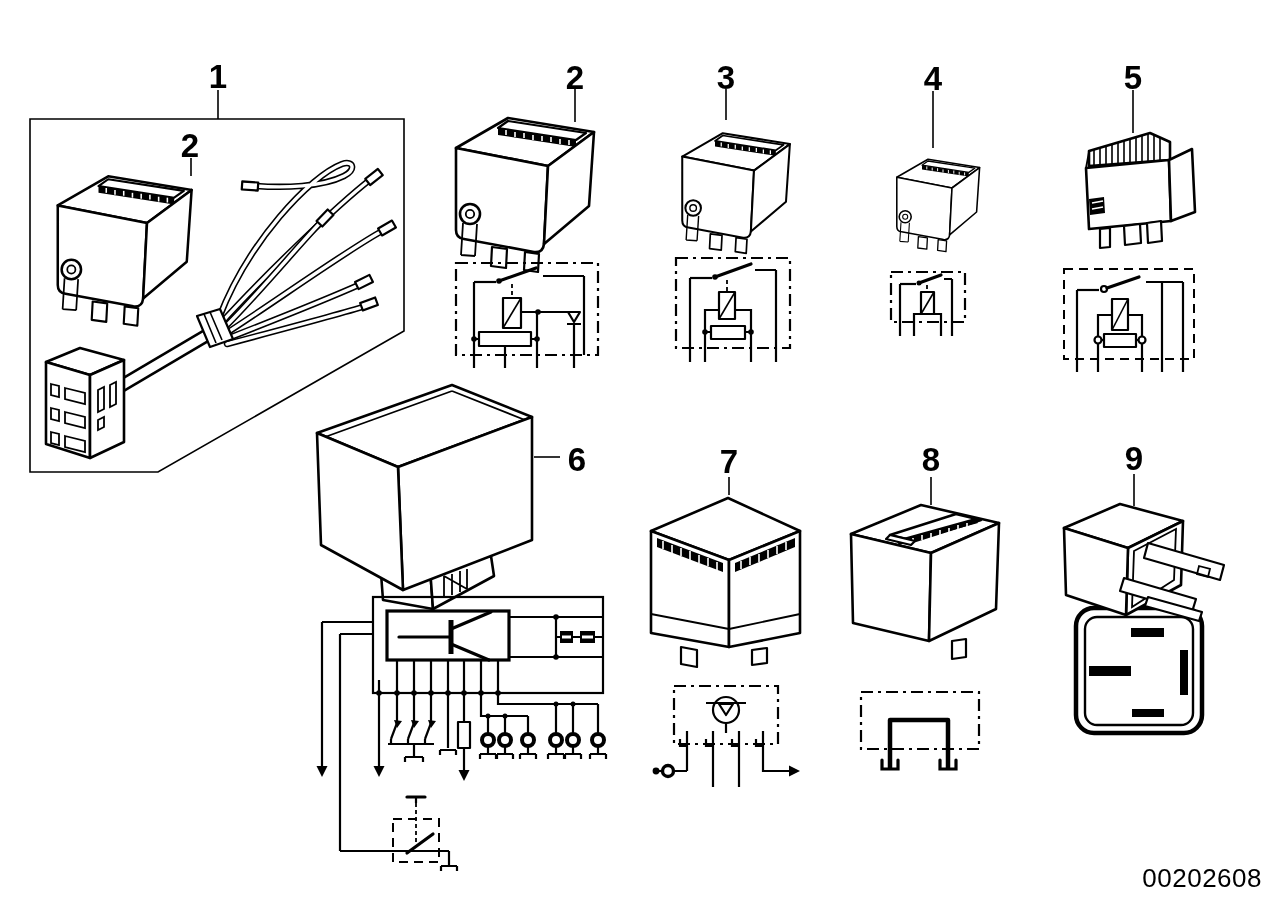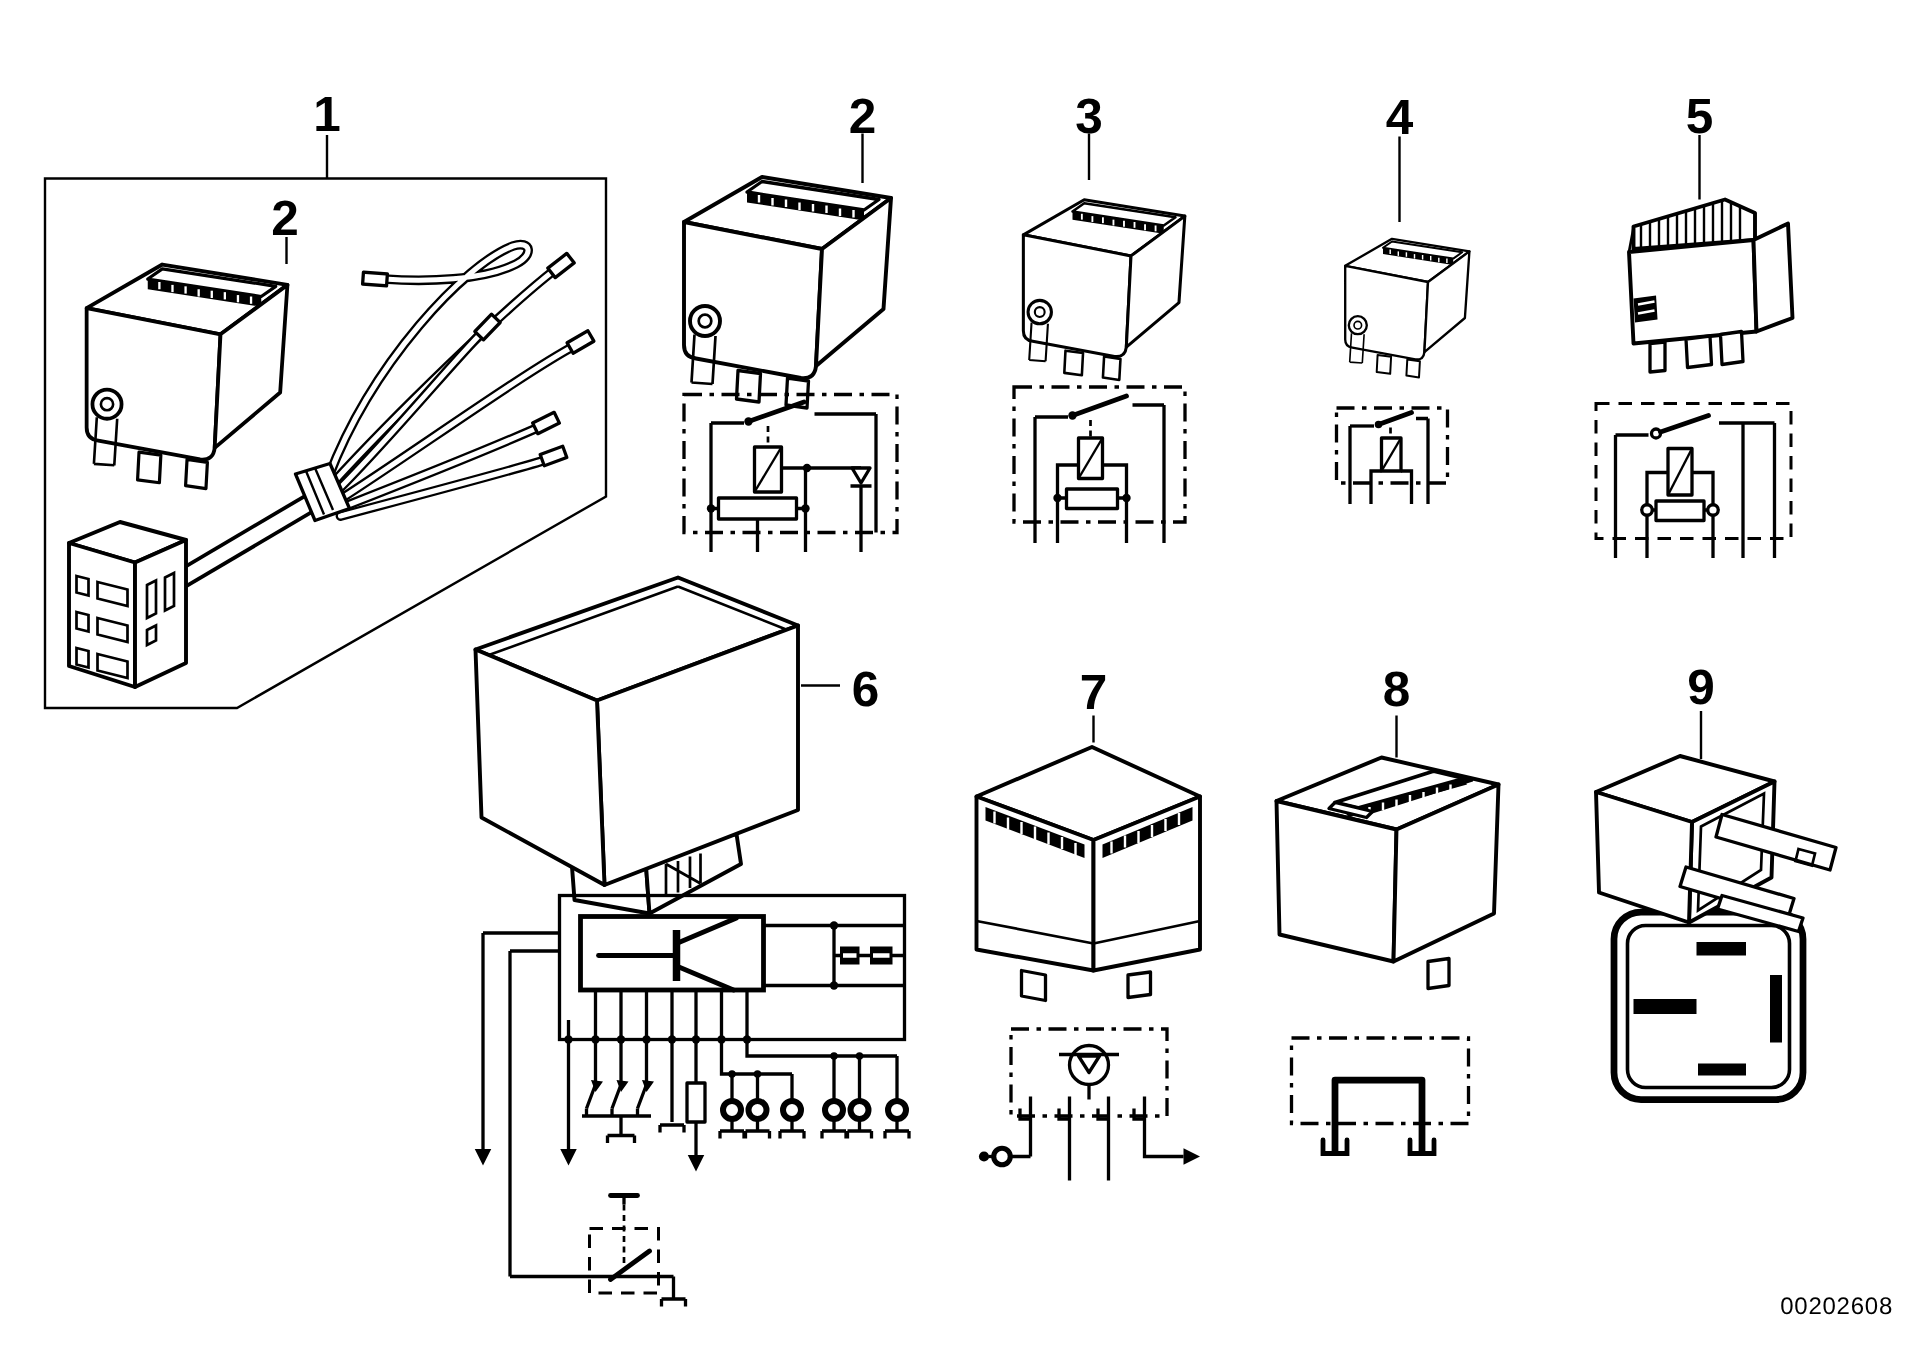--- a/index.html
+++ b/index.html
@@ -1,21 +1,21 @@
 <!DOCTYPE html>
 <html><head>
 <meta charset="utf-8">
 <style>
   html,body { margin:0; padding:0; background:#fff; }
   .stage { position:relative; width:1287px; height:910px; background:#ffffff; overflow:hidden;
            font-family:"Liberation Sans", sans-serif; }
   .stage svg { position:absolute; left:0; top:0; }
   .callout { position:absolute; transform:translate(-50%,-50%); font-weight:700; font-size:33px;
              color:#000; line-height:1; letter-spacing:0; }
-  .partnum { position:absolute; right:25px; top:863px; font-size:16px; color:#000; letter-spacing:0.5px; }
+  .partnum { position:absolute; right:25px; top:863px; font-size:26px; color:#000; letter-spacing:0.5px; }
 
   
   .o   { fill:#fff; stroke:#000; stroke-width:2.6; stroke-linejoin:round; }
   .o2  { fill:#fff; stroke:#000; stroke-width:2.2; stroke-linejoin:round; }
   .l18 { fill:none; stroke:#000; stroke-width:1.8; }
   .thin{ fill:none; stroke:#000; stroke-width:1.6; }
   .s   { fill:none; stroke:#000; stroke-width:2.2; }
   .th  { fill:none; stroke:#000; stroke-width:3.2; stroke-linecap:round; }
   .hv  { fill:none; stroke:#000; stroke-width:4.5; stroke-linejoin:round; }
   .dd  { fill:none; stroke:#000; stroke-width:2.2; stroke-dasharray:12 5 3 5; }

